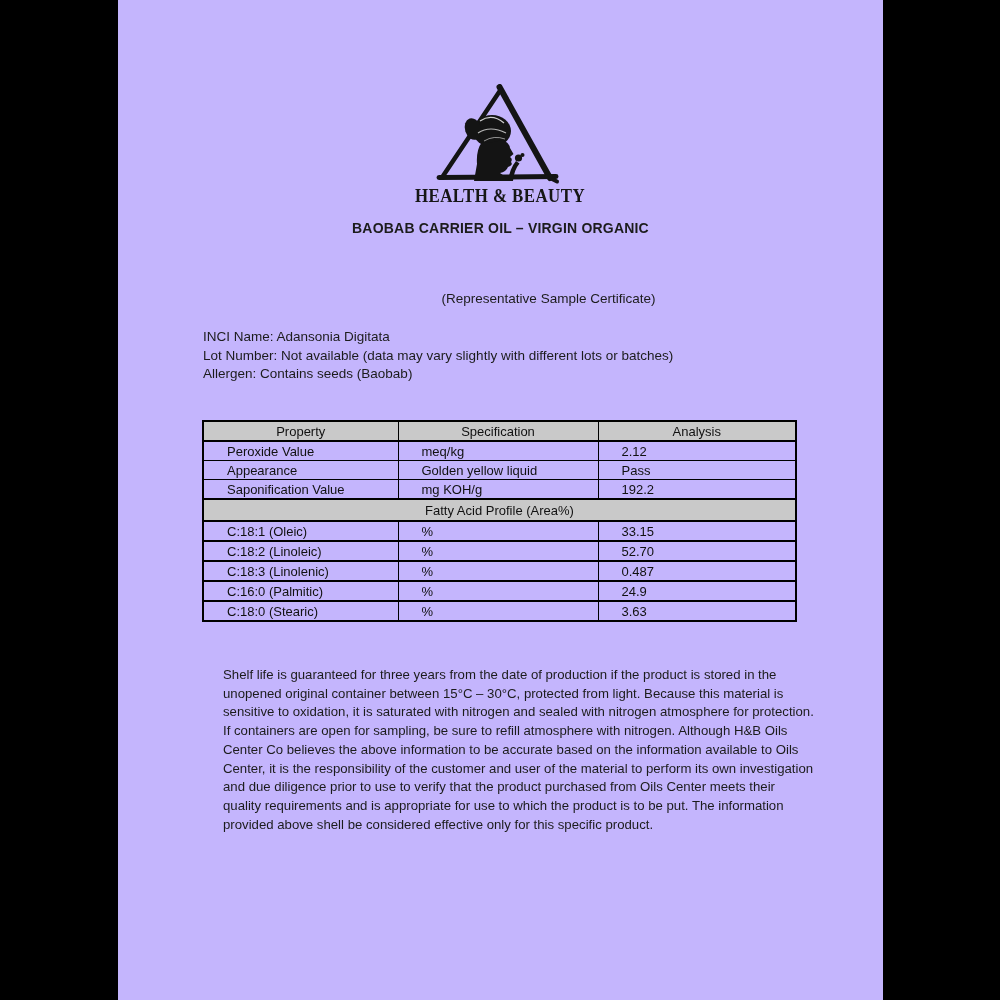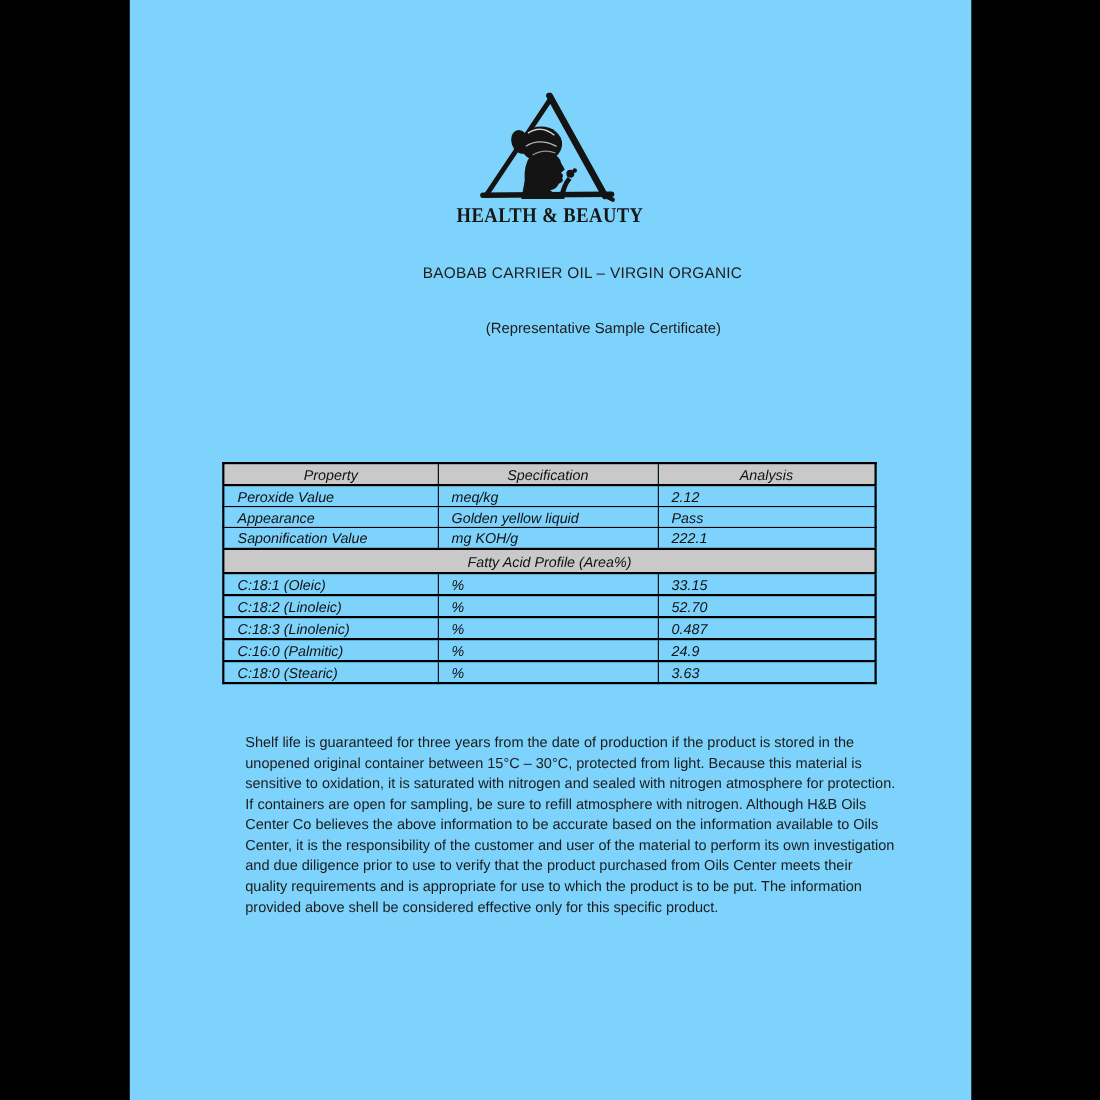--- a/index.html
+++ b/index.html
@@ -3,39 +3,39 @@
 <meta charset="utf-8">
 <style>
   html,body { margin:0; padding:0; }
   .stage {
     position:relative; width:1000px; height:1000px;
     background:#000; overflow:hidden;
     font-family:"Liberation Sans", sans-serif;
   }
   .page {
     position:absolute; left:118px; top:0; width:765px; height:1000px;
-    background:#7dd3fc; color:#1c1c1c;
+    background:#c4b5fd; color:#1c1c1c;
   }
   .logo { position:absolute; left:292px; top:84px; width:180px; height:126px; }
   .center-line { position:absolute; left:0; width:100%; text-align:center; }
-  .title       { top:240px; font-size:14px; font-weight:normal; letter-spacing:0.2px;padding-left:29px; }
+  .title       { top:220px; font-size:14px; font-weight:bold; letter-spacing:0.2px; }
   .cert-title  { top:273px; font-size:14px; font-weight:bold; letter-spacing:0.2px; }
   .cert-sub    { top:291px; font-size:13.5px; font-weight:normal;padding-left:48px; }
   .info {
     position:absolute; left:85px; top:328px;
     font-size:13.5px; line-height:18.6px;
   }
   table.coa {
     position:absolute; left:84px; top:420px; width:593px;
     border-collapse:collapse; font-size:13px; color:#111;
     border:2px solid #000; table-layout:fixed;
   }
   .coa td, .coa th {
-    border:1.5px solid #000; height:16px; padding:1px 12px;
-    font-weight:normal; text-align:left; overflow:hidden; white-space:nowrap;font-style:italic;
+    border:1.5px solid #000; height:16px; padding:1px 23px;
+    font-weight:normal; text-align:left; overflow:hidden; white-space:nowrap;
   }
   .coa th { background:#c9c9c9; text-align:center; border-bottom-width:2px; }
   .coa tr.section td {
     background:#c9c9c9; text-align:center; height:18px;
     border-top-width:2px; border-bottom-width:2px;
   }
   .coa tr.fatty td { border-top-width:2px; }
   .para {
     position:absolute; left:85px; top:666px; width:592px;
     font-size:13.2px; line-height:18.7px;margin-left:20px;
@@ -69,20 +69,25 @@
         <path d="M 70 37 Q 82 29 94 39" stroke="#fdfdfd" stroke-width="1.3" fill="none" opacity="0.8"></path>
         <path d="M 68 49 Q 80 41 96 49" stroke="#fdfdfd" stroke-width="1.2" fill="none" opacity="0.7"></path>
         <path d="M 74 57 Q 84 51 95 55" stroke="#fdfdfd" stroke-width="1" fill="none" opacity="0.55"></path>
       </g>
       <text class="brand-text" x="90" y="118" text-anchor="middle" textLength="170" lengthAdjust="spacingAndGlyphs">HEALTH &amp; BEAUTY</text>
     </svg>
 
     <div class="center-line title">BAOBAB CARRIER OIL – VIRGIN ORGANIC</div>
     <div class="center-line cert-sub">(Representative Sample Certificate)</div>
 
+    <div class="info">
+      <div>INCI Name: Adansonia Digitata</div>
+      <div>Lot Number: Not available (data may vary slightly with different lots or batches)</div>
+      <div>Allergen: Contains seeds (Baobab)</div>
+    </div>
 
     <table class="coa">
       <colgroup>
           <col style="width:195px">
           <col style="width:200px">
           <col style="width:198px">
         </colgroup>
       <tbody>
         <tr>
           <th>Property</th>
@@ -95,21 +100,21 @@
           <td>2.12</td>
         </tr>
         <tr>
           <td>Appearance</td>
           <td>Golden yellow liquid</td>
           <td>Pass</td>
         </tr>
         <tr>
           <td>Saponification Value</td>
           <td>mg KOH/g</td>
-          <td>222.1</td>
+          <td>192.2</td>
         </tr>
         <tr class="section">
           <td colspan="3">Fatty Acid Profile (Area%)</td>
         </tr>
         <tr class="fatty">
           <td>C:18:1 (Oleic)</td>
           <td>%</td>
           <td>33.15</td>
         </tr>
         <tr class="fatty">

